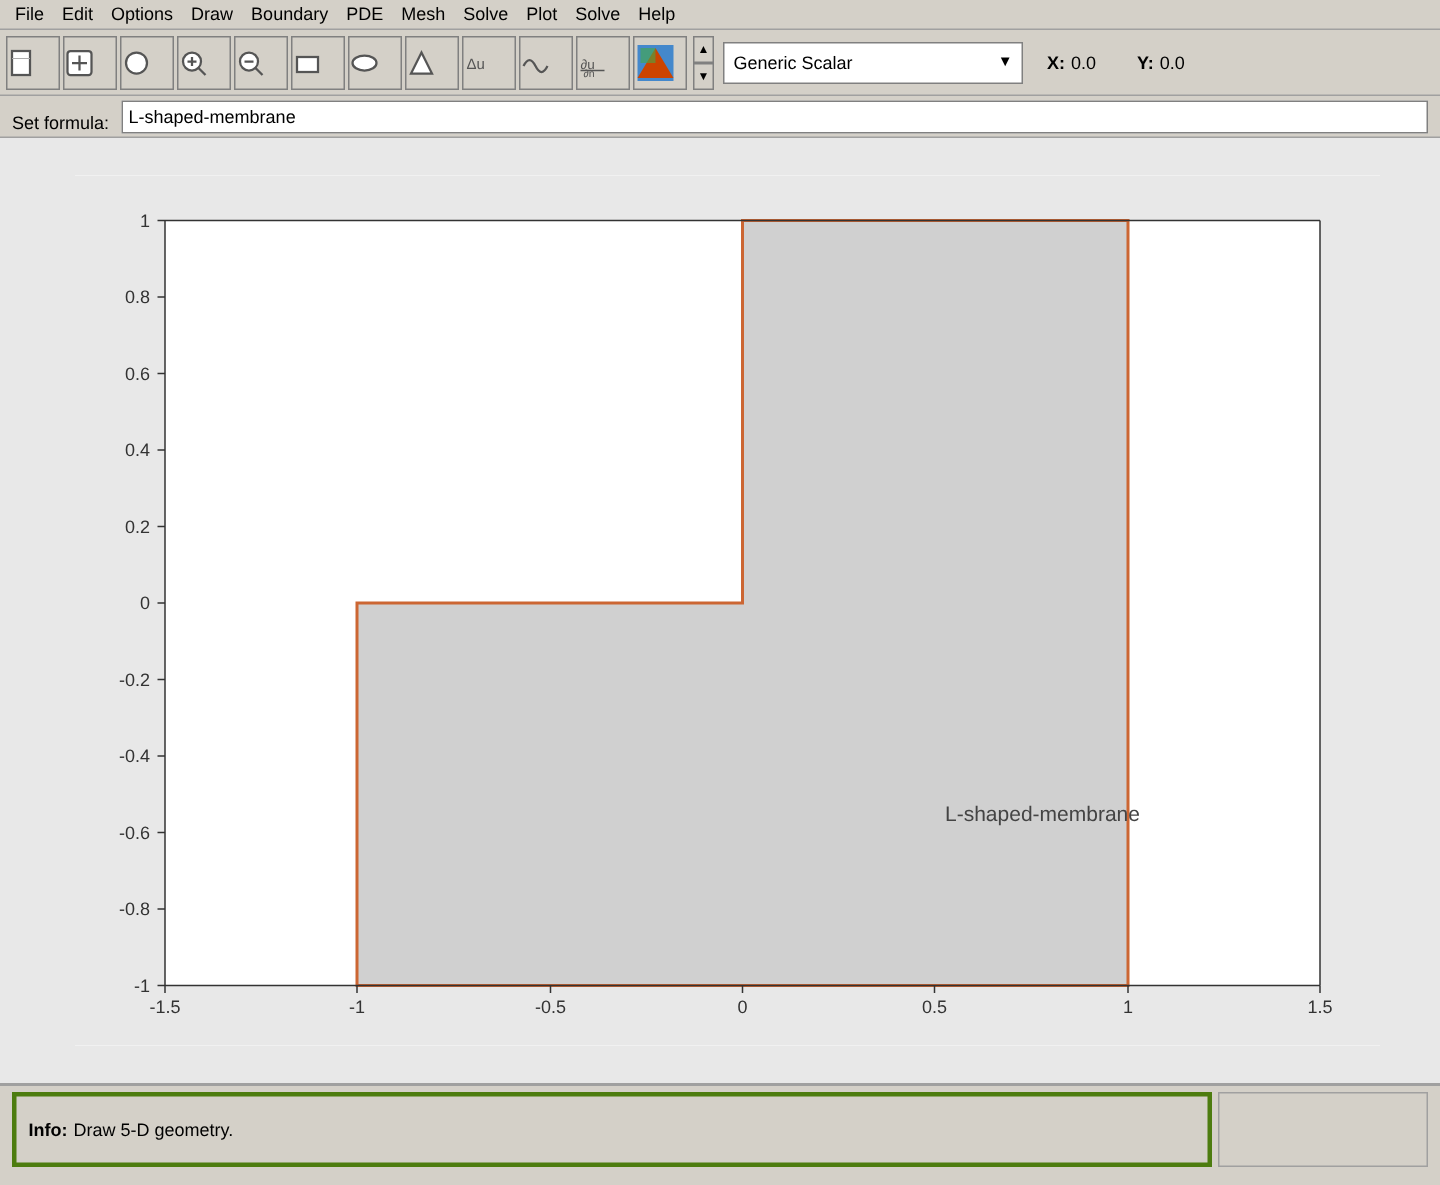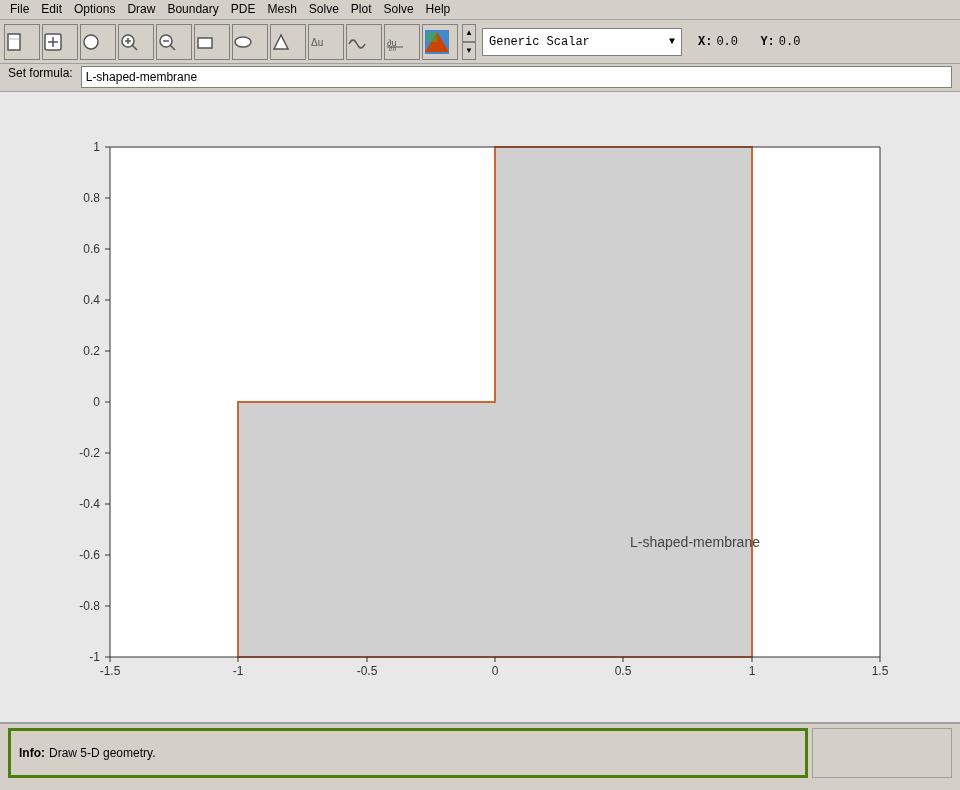--- a/index.html
+++ b/index.html
@@ -57,21 +57,20 @@
       align-items: center;
       justify-content: center;
       cursor: pointer;
       font-size: 8px;
     }
 
     #dropdown-area {
       display: flex;
       gap: 8px;
       margin-left: 4px;
-      font-family: Liberation Mono, monospace;
     }
     .scalar-dropdown {
       width: 200px;
       height: 28px;
       border: 1px solid #808080;
       background: white;
       display: flex;
       align-items: center;
       justify-content: space-between;
       padding: 0 6px;
@@ -89,21 +88,21 @@
       margin-left: 8px;
       font-size: 12px;
     }
     .coord-label { font-weight: bold; }
     .coord-value { min-width: 40px; }
 
     
     #formula-bar {
       background: #d4d0c8;
       display: flex;
-      align-items: flex-start;
+      align-items: flex-end;
       height: 28px;
       padding: 2px 8px;
       border-bottom: 1px solid #a0a0a0;
       gap: 8px;
     }
     .formula-label { font-size: 12px; }
     .formula-input {
       flex: 1;
       height: 22px;
       border: 1px solid #808080;

